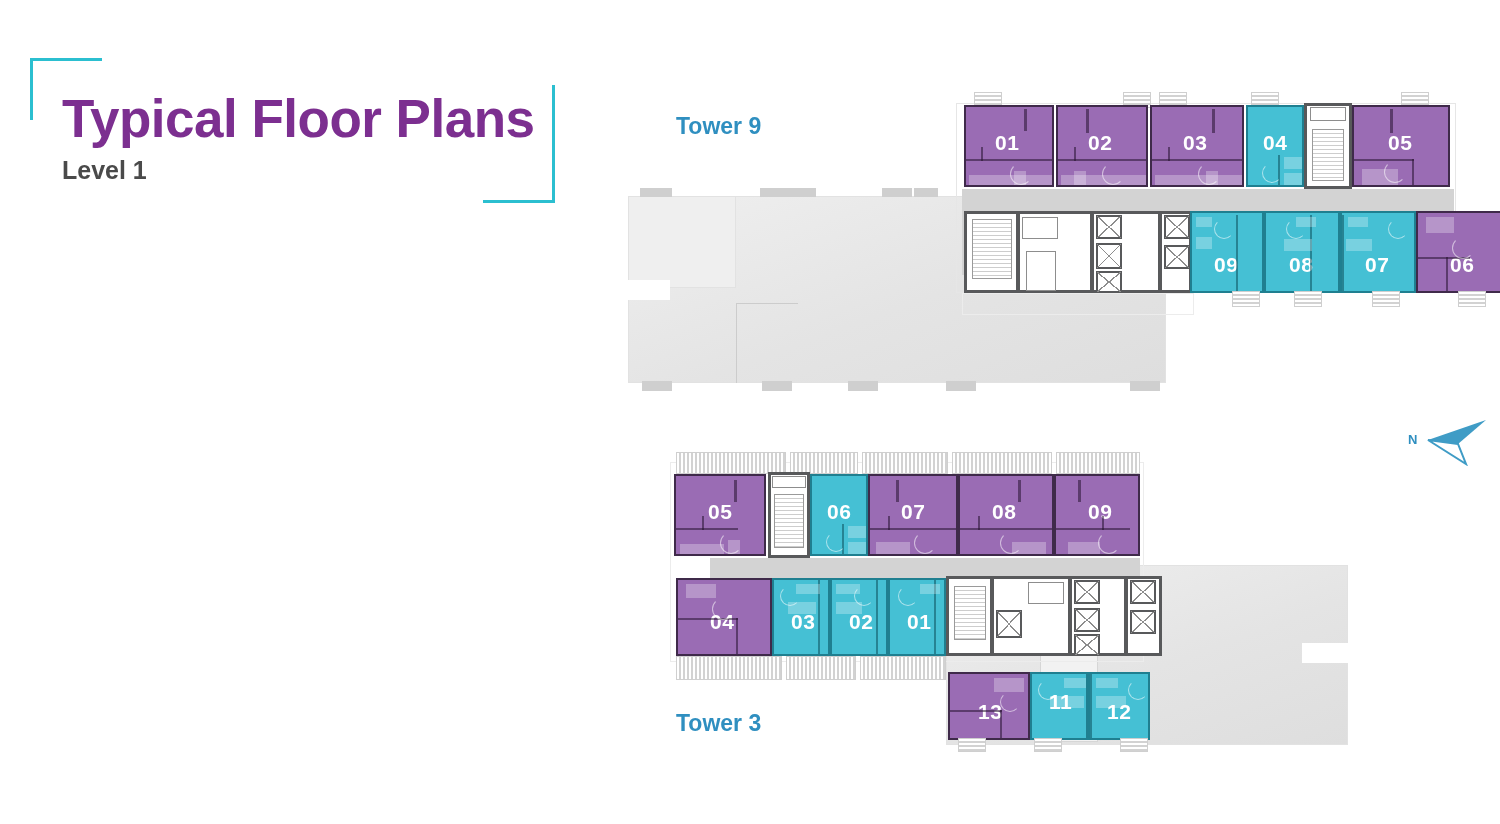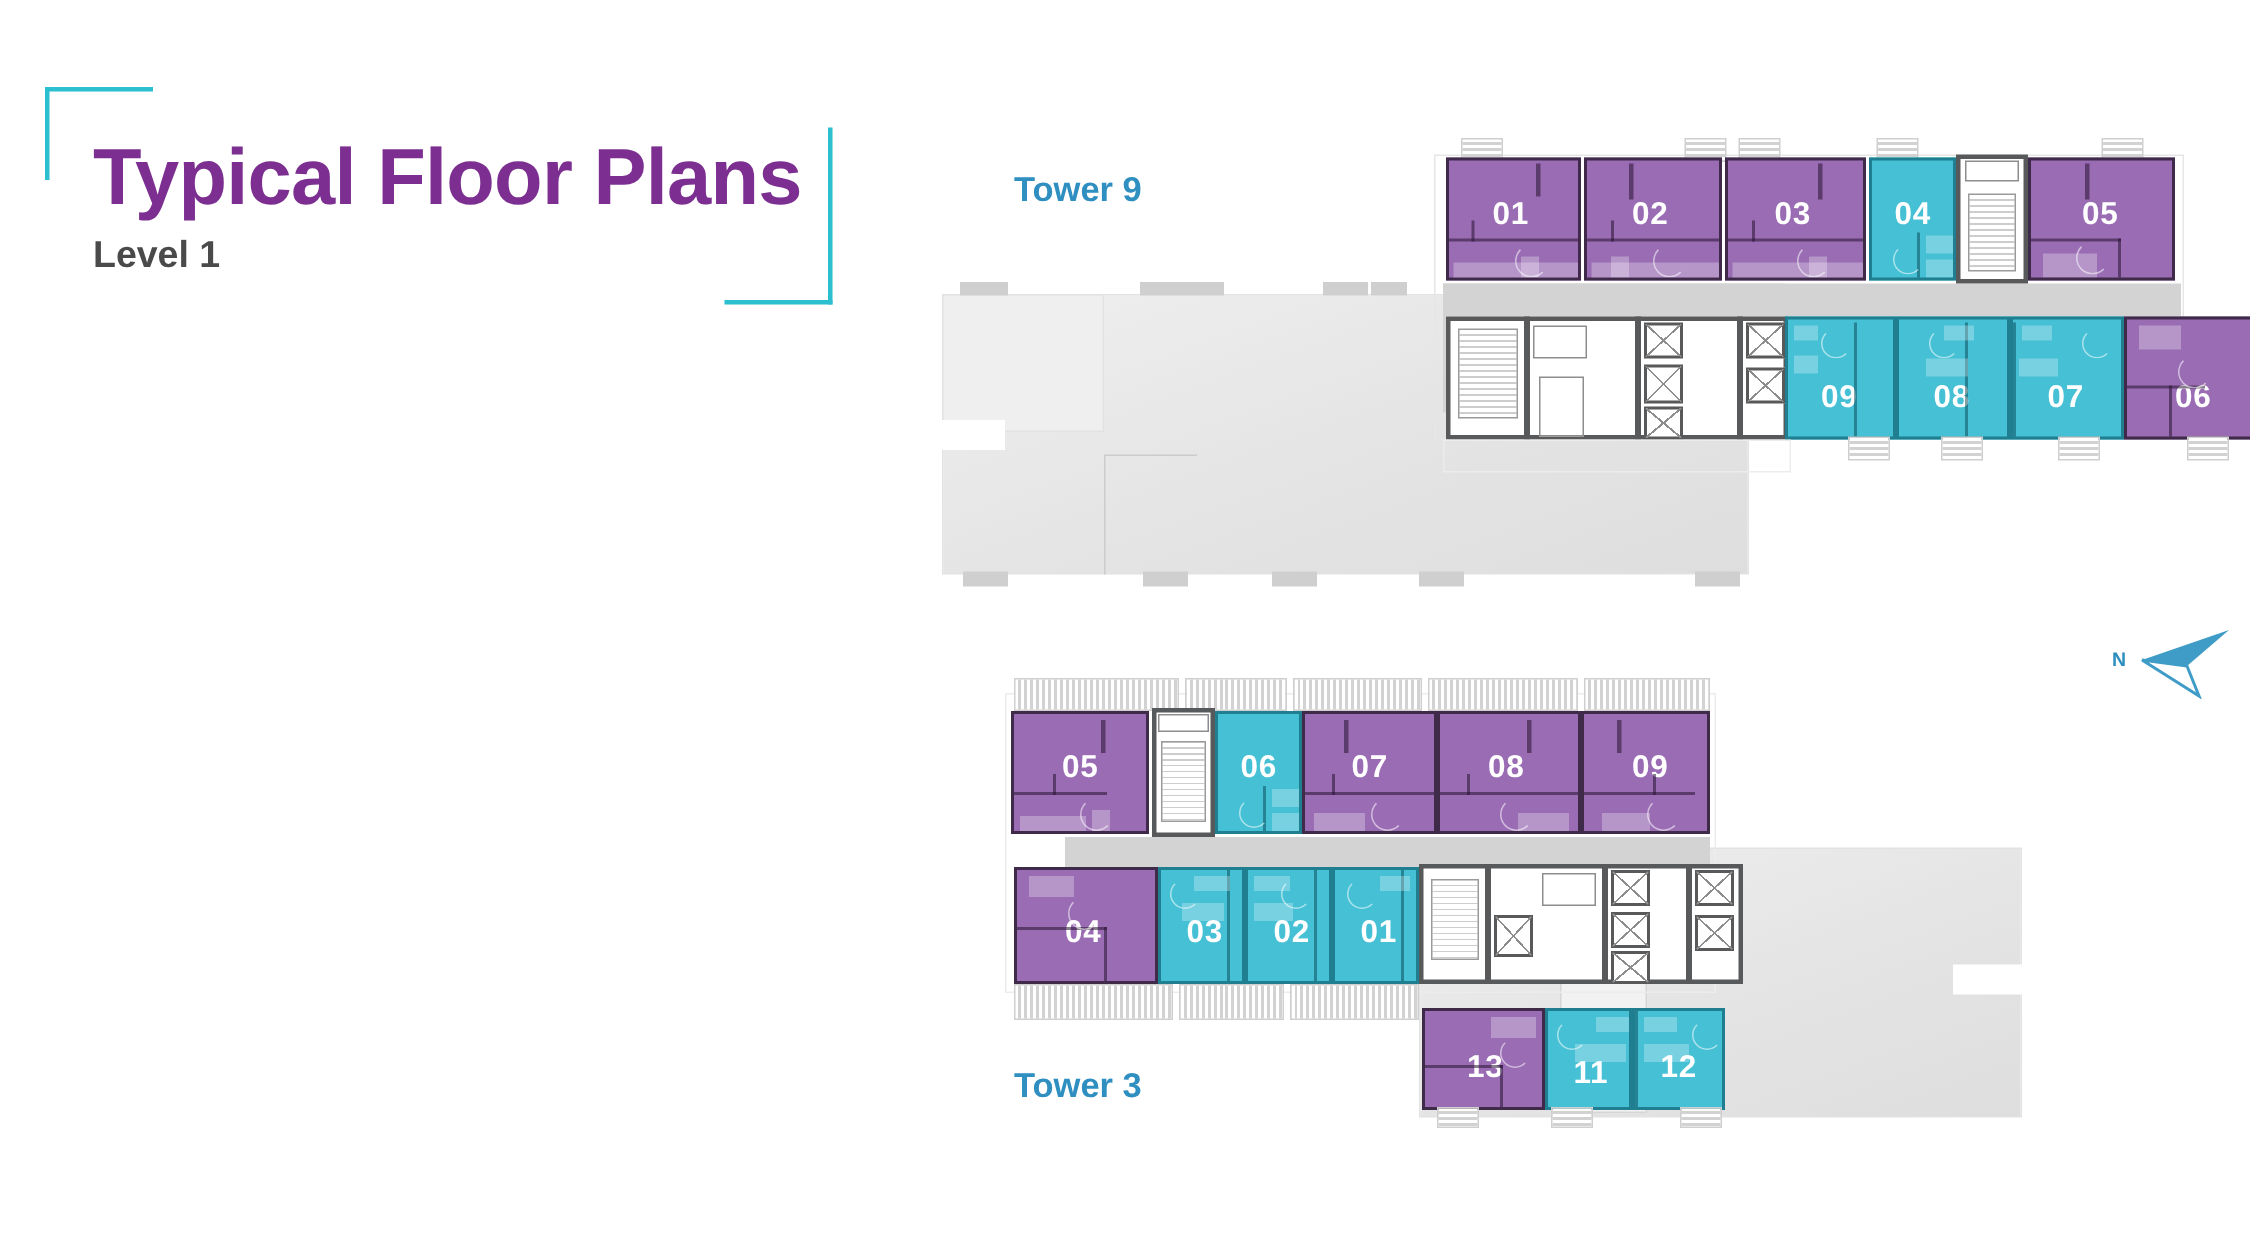--- a/index.html
+++ b/index.html
@@ -370,21 +370,21 @@
 
     <div class="unit br2" style="left:280px;top:222px;width:82px;height:68px;">
       <div class="unit-num" style="left:28px;top:26px;">13</div>
       <div class="wall" style="left:0;top:36px;width:52px;height:2px;"></div>
       <div class="wall" style="left:50px;top:36px;width:2px;height:30px;"></div>
       <div class="lightbox" style="left:44px;top:4px;width:30px;height:14px;"></div>
       <div class="door-arc" style="left:50px;top:18px;width:20px;height:20px;"></div>
     </div>
 
     <div class="unit br1" style="left:362px;top:222px;width:58px;height:68px;">
-      <div class="unit-num" style="left:17px;top:30px;">11</div>
+      <div class="unit-num" style="left:17px;top:16px;">11</div>
       <div class="wall" style="left:54px;top:0;width:2px;height:64px;"></div>
       <div class="lightbox" style="left:32px;top:4px;width:22px;height:10px;"></div>
       <div class="lightbox" style="left:18px;top:22px;width:34px;height:12px;"></div>
       <div class="door-arc" style="left:6px;top:6px;width:20px;height:20px;"></div>
     </div>
 
     <div class="unit br1" style="left:420px;top:222px;width:62px;height:68px;">
       <div class="unit-num" style="left:17px;top:26px;">12</div>
       <div class="wall" style="left:0;top:0;width:2px;height:64px;"></div>
       <div class="lightbox" style="left:6px;top:4px;width:22px;height:10px;"></div>

